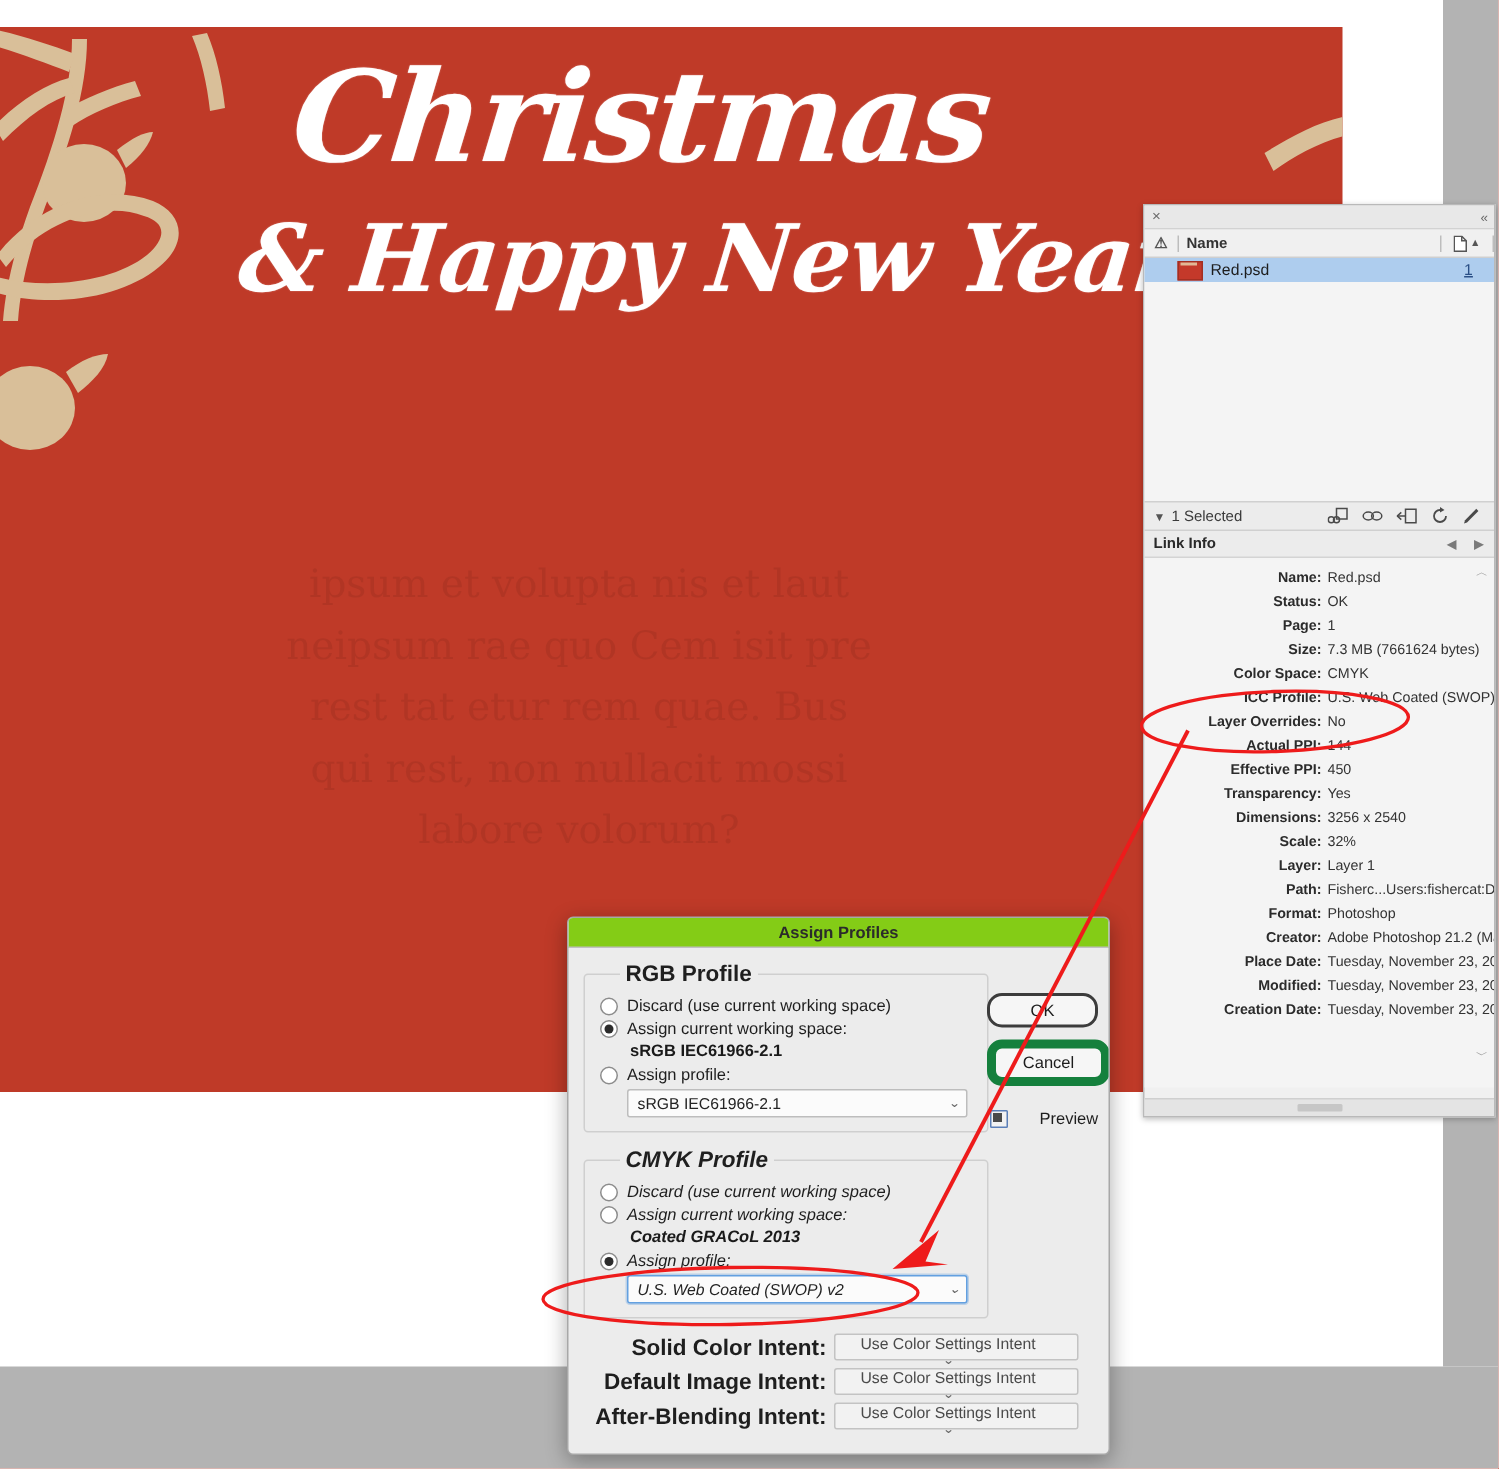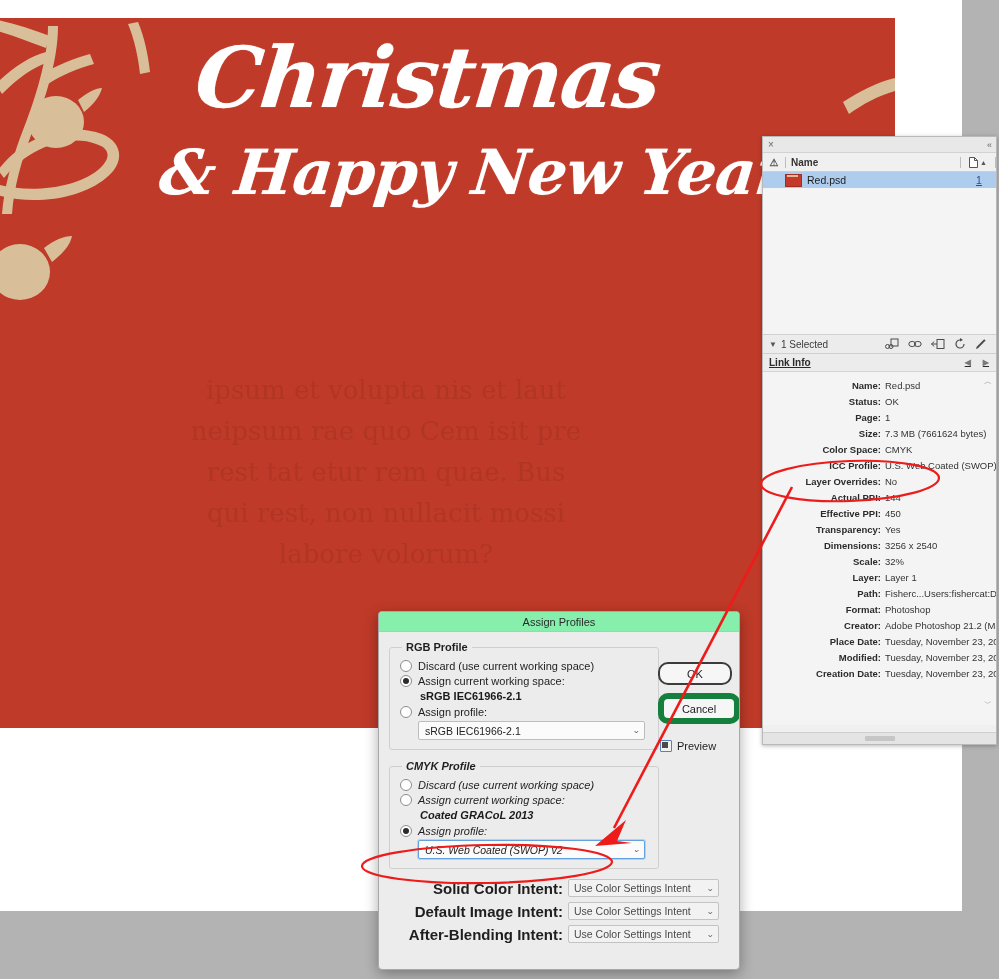--- a/index.html
+++ b/index.html
@@ -111,21 +111,21 @@
     display:flex;align-items:center;font-size:10px;color:#3b3b3b;padding-left:6px;gap:4px;
   }
   .links-status .chev{font-size:8px;color:#555;}
   .links-status .sel-text{flex:1;}
   .links-tools{display:flex;align-items:center;gap:9px;padding-right:9px;}
   .links-tools svg{display:block;}
 
   .linkinfo-header{
     height:17px;background:#ececec;border-bottom:1px solid #d4d4d4;
     display:flex;align-items:center;justify-content:space-between;
-    padding:0 7px 0 6px;font-size:10px;font-weight:bold;color:#2a2a2a;text-decoration:underline;
+    padding:0 7px 0 6px;font-size:10px;font-weight:bold;color:#2a2a2a;
   }
   .linkinfo-nav{display:flex;gap:12px;color:#7a7a7a;font-size:8px;}
 
   .linkinfo-body{
     background:#f4f4f4;height:347px;padding:6px 0 0 0;position:relative;overflow:hidden;
   }
   .info-row{display:flex;font-size:9.5px;line-height:16px;color:#2b2b2b;}
   .info-label{width:118px;text-align:right;font-weight:bold;padding-right:4px;flex:none;}
   .info-value{flex:1;color:#333;white-space:nowrap;overflow:hidden;}
 
@@ -139,32 +139,32 @@
   .grip{width:30px;height:5px;background:#c6c6c6;border-radius:1px;}
 
   
   .dialog{
     position:absolute;left:378px;top:611px;width:360px;height:357px;
     background:#ececec;border:1px solid #a8a8a8;border-radius:4px;
     box-shadow:0 4px 14px rgba(0,0,0,.33);
     font-size:11px;color:#1e1e1e;overflow:hidden;
   }
   .dlg-title{
-    height:19px;background:#86efac;border-bottom:1px solid #c0c0c0;
+    height:19px;background:#84cc16;border-bottom:1px solid #c0c0c0;
     display:flex;align-items:center;justify-content:center;
-    font-size:11px;color:#2b2b2b;
+    font-size:11px;color:#2b2b2b;font-weight:bold;
   }
   .dlg-body{position:relative;padding:9px 10px 0 10px;}
 
   fieldset.group{
     border:1px solid #cfcfcf;border-radius:3px;margin:0;padding:4px 8px 9px 8px;
     background:transparent;
   }
   fieldset.group legend{
-    font-size:11px;font-weight:bold;color:#1f1f1f;padding:0 4px;margin-left:4px;
+    font-size:15px;font-weight:bold;color:#1f1f1f;padding:0 4px;margin-left:15px;
   }
   .radio-row{display:flex;align-items:center;gap:6px;margin:3px 0 1px 2px;}
   .radio{
     width:10px;height:10px;border-radius:50%;border:1px solid #8c8c8c;background:#fff;
     flex:none;position:relative;
   }
   .radio.checked::after{
     content:"";position:absolute;left:2px;top:2px;width:6px;height:6px;
     border-radius:50%;background:#2b2b2b;
   }
@@ -180,37 +180,37 @@
   .select.focused{border:1px solid #63a0e0;box-shadow:0 0 0 1px rgba(99,160,224,.35);}
   .caret{font-size:8px;color:#666;transform:scaleX(1.2);}
 
   .dlg-right{position:absolute;right:11px;top:30px;width:70px;}
   .btn{
     width:70px;height:19px;border-radius:10px;background:#f6f6f6;
     border:6px solid #15803d;display:flex;align-items:center;justify-content:center;
     font-size:11px;color:#1c1c1c;margin-bottom:8px;
   }
   .btn.primary{border:2px solid #3c3c3c;}
-  .preview-row{display:flex;align-items:center;gap:5px;margin-top:16px;margin-left:2px;}
+  .preview-row{display:flex;align-items:center;gap:21px;margin-top:16px;margin-left:2px;}
   .checkbox{
     width:10px;height:10px;border:1px solid #5b7fb8;background:#f2f2f2;flex:none;
     position:relative;border-radius:1px;
   }
   .checkbox.checked::after{
     content:"";position:absolute;left:1px;top:1px;width:6px;height:6px;background:#4a4a4a;
   }
   .preview-label{font-size:11px;color:#1e1e1e;}
 
   .intents{margin-top:10px;padding:0 10px 0 0;}
   .intent-row{display:flex;align-items:center;justify-content:flex-end;margin-bottom:5px;}
   .intent-label{font-size:15px;font-weight:bold;color:#1e1e1e;margin-right:5px;text-align:right;}
   .intent-select{
     width:140px;height:16px;background:#f2f2f2;border:1px solid #c3c3c3;border-radius:2px;
-    display:flex;align-items:center;justify-content:space-between;padding:0 4px 0 5px;
-    font-size:10.5px;color:#4a4a4a;
+    display:flex;align-items:center;justify-content:space-between;padding:0 16px 0 5px;
+    font-size:10.5px;color:#4a4a4a;flex-direction:column;
   }
 
   
   .annotations{position:absolute;left:0;top:0;width:999px;height:979px;pointer-events:none;}
 </style>
 </head>
 <body>
 
 <div id="app-canvas">
 

